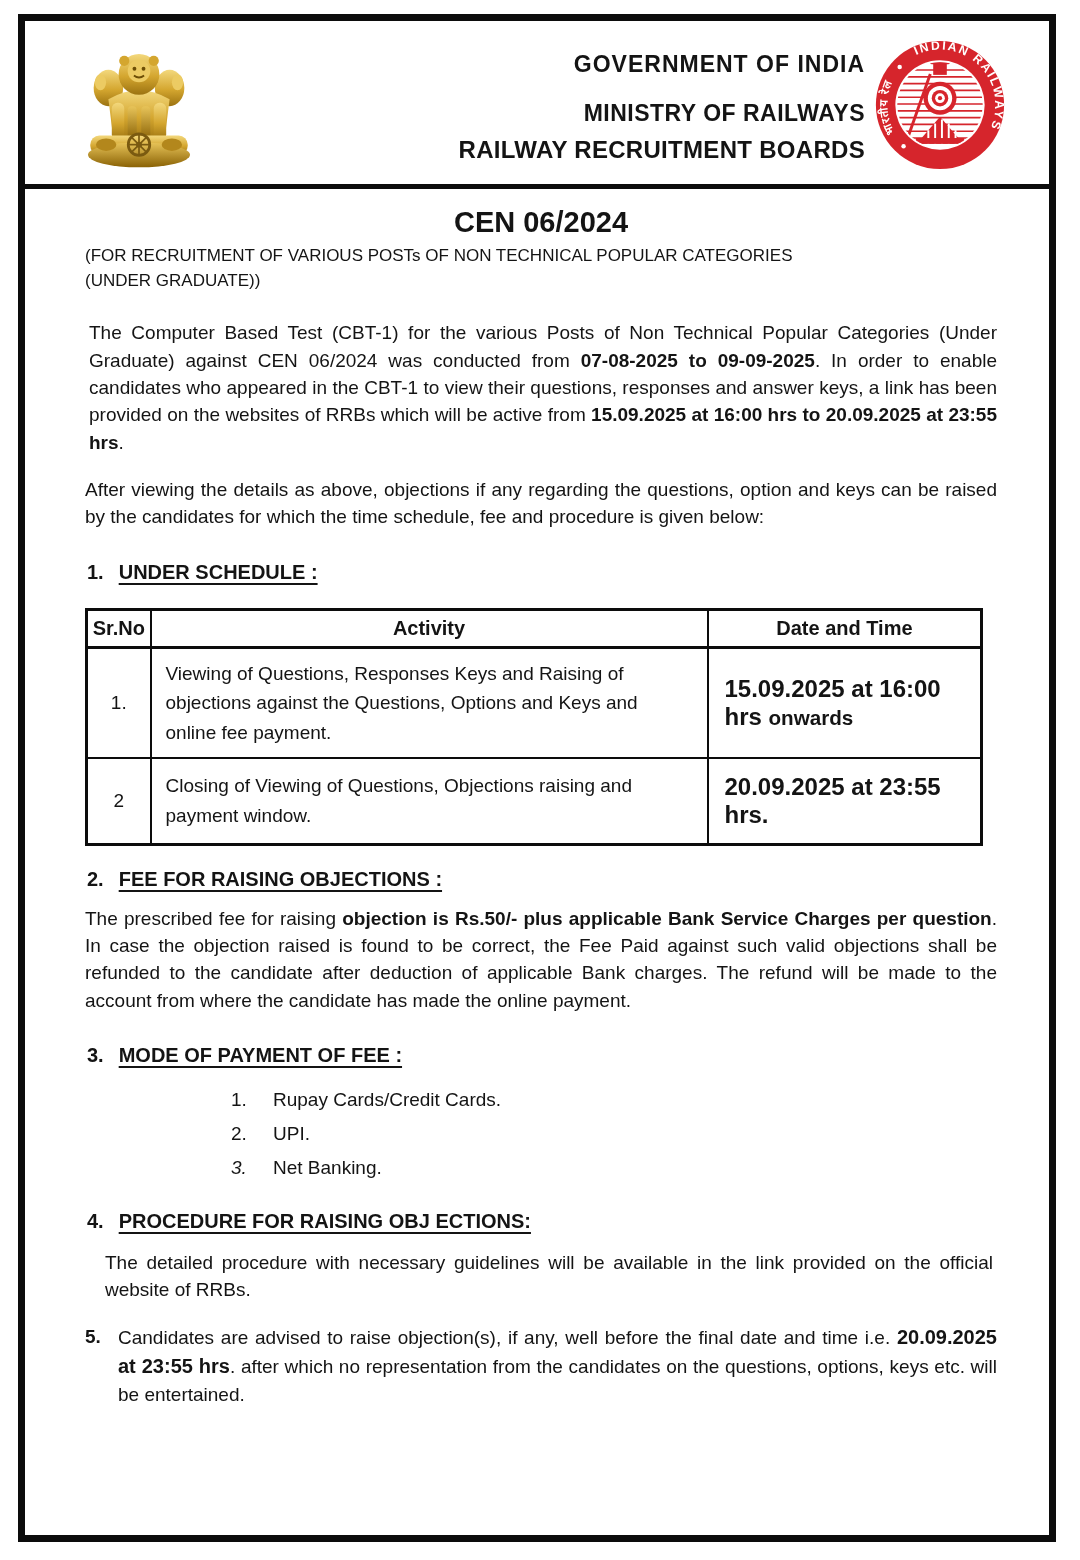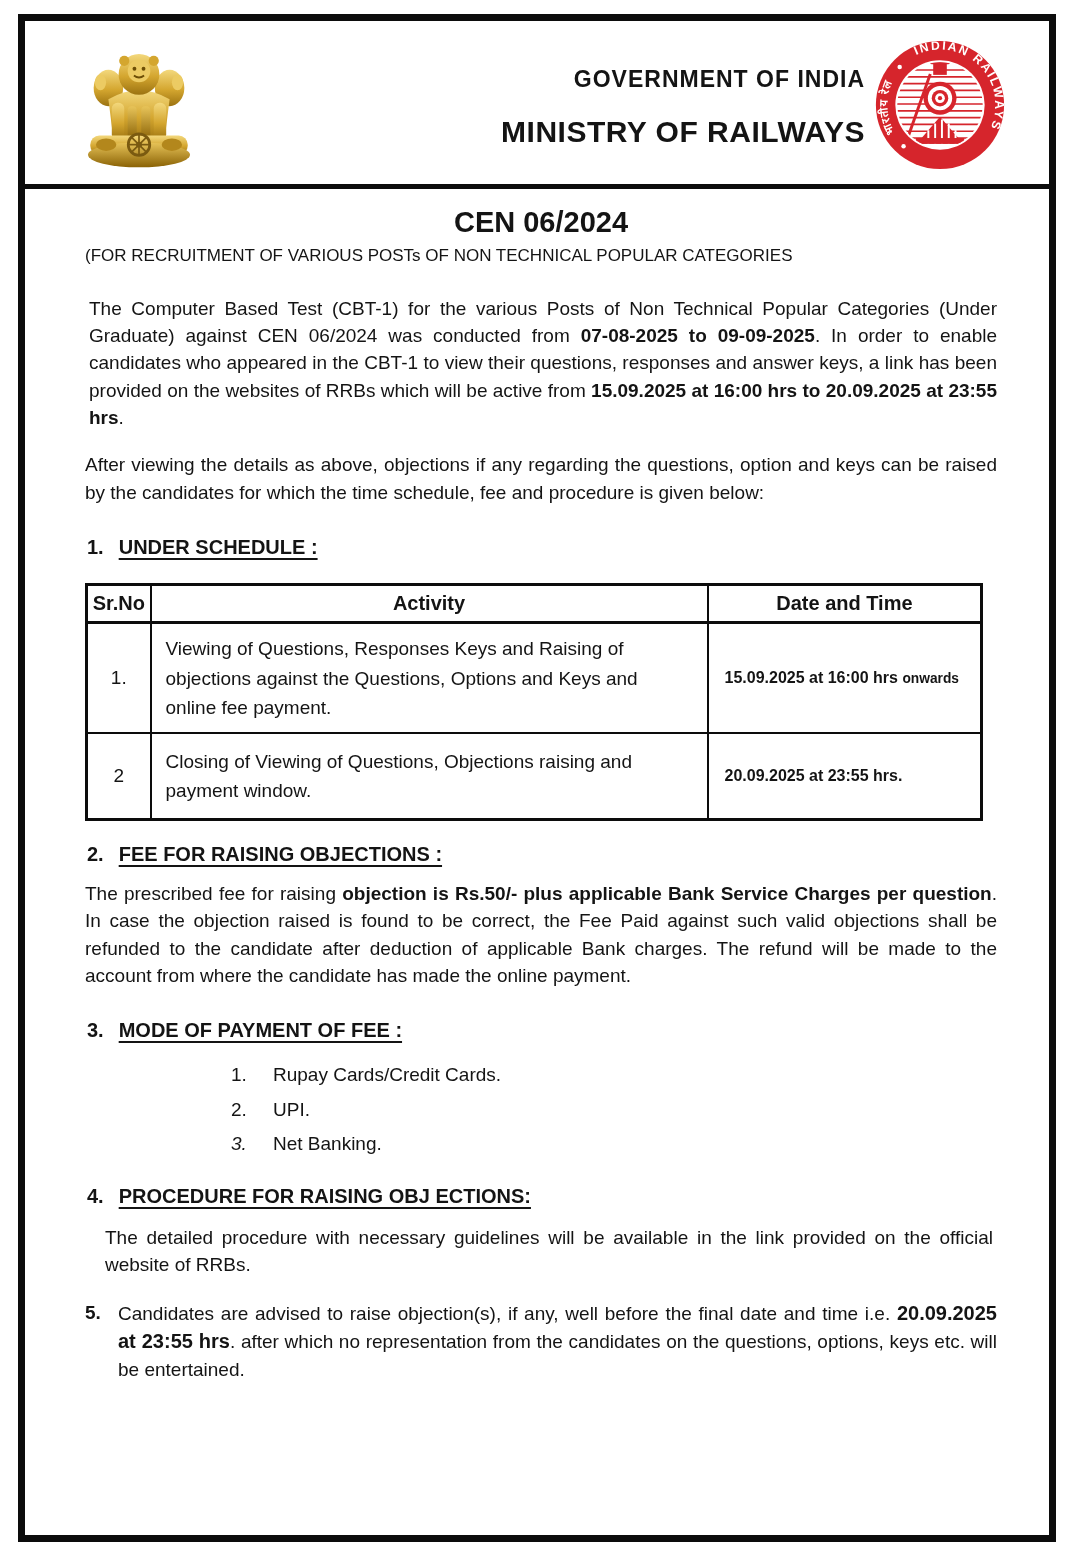--- a/index.html
+++ b/index.html
@@ -11,21 +11,21 @@
   .frame {
     position:absolute; top:14px; left:18px; right:24px; bottom:18px;
     border:7px solid #0c0c0c; background:#fff; overflow:hidden;
   }
   
   .header { display:flex; align-items:center; height:163px; padding:10px 34px 6px 34px; }
   .emblem-wrap { width:160px; display:flex; justify-content:center; }
   .emblem-wrap svg { width:142px; height:136px; }
   .header-titles { flex:1; text-align:right; font-weight:700; line-height:1; padding-bottom:8px; }
   .ht1 { font-size:23px; letter-spacing:1px; margin-top:14px; }
-  .ht2 { font-size:30px; letter-spacing:.5px; margin-top:26px; }
+  .ht2 { font-size:23px; letter-spacing:.5px; margin-top:26px; }
   .ht3 { font-size:24px; letter-spacing:.3px; margin-top:13px; }
   .raillogo-wrap { width:150px; display:flex; justify-content:center; }
   .raillogo-wrap svg { width:136px; height:136px; }
   .divider { border-top:5px solid #0c0c0c; }
   
   .content { padding:8px 52px 0 60px; }
   .cen-title { text-align:center; font-weight:700; font-size:29px; margin-top:9px; }
   .cen-sub { text-align:left; font-weight:400; font-size:17px; line-height:1.45; }
   .cen-sub.first { margin-top:5px; }
   .notice-heading { text-align:center; font-weight:700; font-size:21px; line-height:1.55; margin:24px auto 0; width:95%; }
@@ -34,21 +34,21 @@
   .intro { margin-top:26px; padding-left:4px; }
   .afterv { margin-top:20px; }
   .section-head { display:flex; gap:15px; font-weight:700; font-size:20px; margin-top:30px; padding-left:2px; }
   .sec-title { text-decoration:underline; text-decoration-thickness:2px; text-underline-offset:4px; }
   
   table.schedule { border-collapse:collapse; width:98.5%; margin-top:24px; border:3px solid #0c0c0c; }
   table.schedule th, table.schedule td { border:2px solid #0c0c0c; vertical-align:middle; }
   table.schedule th { font-size:20px; font-weight:700; text-align:center; padding:6px 4px; border-bottom-width:3px;margin-left:36px; }
   td.sr { width:64px; text-align:center; font-size:19px; }
   td.act { width:557px; font-size:19px; line-height:1.55; padding:10px 14px; }
-  td.dt { font-size:16px; font-weight:700; padding:8px 6px 8px 16px; }
+  td.dt { font-size:24px; font-weight:700; padding:8px 6px 8px 16px; }
   tr.r1 { height:108px; }
   tr.r2 { height:86px; }
   
   .fee-para { margin-top:14px; }
   .pay-list { margin:16px 0 0 146px; }
   .pay-item { display:flex; font-size:19px; line-height:1.8; }
   .pay-num { width:42px; }
   .pay-item:nth-child(3) .pay-num { font-style:italic; }
   .proc-para { margin-top:16px; padding-left:20px; padding-right:4px; }
   .num-item { display:flex; gap:9px; margin-top:20px; }
@@ -103,20 +103,21 @@
           <ellipse cx="89" cy="95" rx="9" ry="5.5" fill="#b3871c"></ellipse>
           <circle cx="60" cy="95" r="9.5" fill="none" stroke="#7a5a10" stroke-width="2.4"></circle>
           <circle cx="60" cy="95" r="2.6" fill="#7a5a10"></circle>
           <path d="M60 85.5 v19 M50.5 95 h19 M53.5 88.5 l13 13 M66.5 88.5 l-13 13" stroke="#7a5a10" stroke-width="1.5"></path>
         </svg>
       </div>
 
       <div class="header-titles">
         <div class="ht1">GOVERNMENT OF INDIA</div>
         <div class="ht2">MINISTRY OF RAILWAYS</div>
+        <div class="ht3">RAILWAY RECRUITMENT BOARDS</div>
       </div>
 
       <div class="raillogo-wrap">
         <svg viewBox="0 0 140 140" aria-hidden="true">
           <defs>
             <clipPath id="innerClip">
                 <circle cx="70" cy="70" r="44"></circle>
               </clipPath>
             <path id="arcTop" d="M 33.4 26.3 A 57 57 0 0 1 113.7 106.6" fill="none"></path>
             <path id="arcLeft" d="M 27.5 104.5 A 57 57 0 0 1 24.5 39.5" fill="none"></path>
@@ -167,20 +168,21 @@
         </svg>
       </div>
     </header>
 
     <div class="divider"></div>
 
     <main class="content">
 
       <div class="cen-title">CEN 06/2024</div>
       <div class="cen-sub first">(FOR RECRUITMENT OF VARIOUS POSTs OF NON TECHNICAL POPULAR CATEGORIES</div>
+      <div class="cen-sub">(UNDER GRADUATE))</div>
 
 
       <p class="para justify intro"><span>The Computer Based Test (CBT-1) for the various Posts of Non Technical Popular Categories (Under Graduate) against CEN 06/2024 was conducted from </span><b>07-08-2025 to 09-09-2025</b><span>. In order to enable candidates who appeared in the CBT-1 to view their questions, responses and answer keys, a link has been provided on the websites of RRBs which will be active from </span><b>15.09.2025 at 16:00 hrs to 20.09.2025 at 23:55 hrs</b><span>.</span></p>
 
       <p class="para justify afterv">After viewing the details as above, objections if any regarding the questions, option and keys can be raised by the candidates for which the time schedule, fee and procedure is given below:</p>
 
       <div class="section-head">
         <span class="sec-num">1.</span>
         <span class="sec-title">UNDER SCHEDULE :</span>
       </div>

